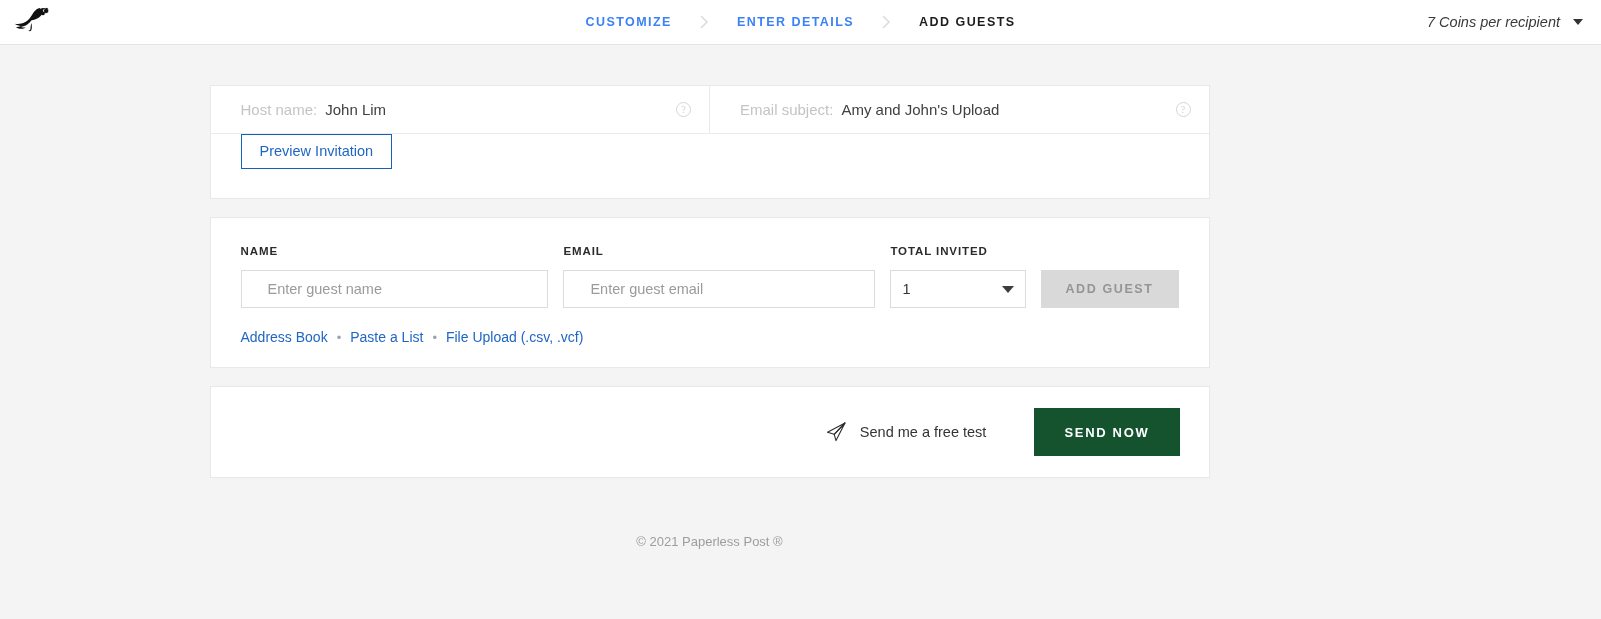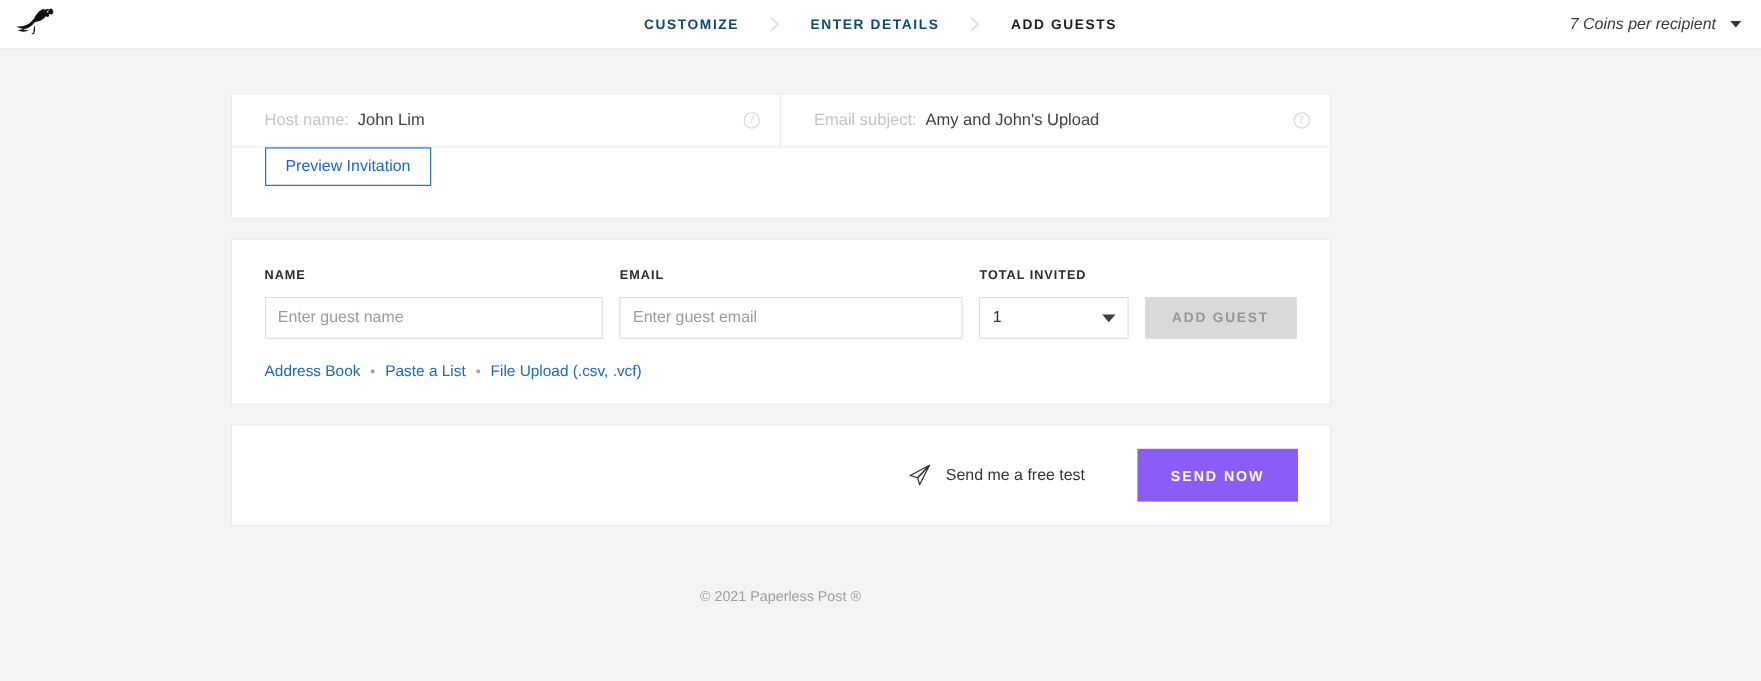--- a/index.html
+++ b/index.html
@@ -35,21 +35,21 @@
   .breadcrumb {
     margin: 0 auto;
     display: flex;
     align-items: center;
     gap: 0px;
   }
   .crumb {
     font-size: 12.5px;
     letter-spacing: 1.45px;
     font-weight: bold;
-    color: #0c4a6e;
+    color: #3b82f6;
     text-transform: uppercase;
     padding: 0 6px;
     white-space: nowrap;
   }
   .crumb.active { color: #1d1d1d; }
   .crumb-sep {
     color: #dcdcdc;
     font-size: 14px;
     padding: 0 22px;
     display: flex;
@@ -168,21 +168,21 @@
     color: #2b2b2b;
     text-transform: uppercase;
     margin-bottom: 13px;
     display: block;
   }
   .txt-input {
     width: 100%;
     height: 38px;
     border: 1px solid #dcdcdc;
     background: #fff;
-    padding: 0 11px;
+    padding: 0 26px;
     font-size: 14.5px;
     color: #333;
     font-family: "Liberation Sans", sans-serif;
     outline: none;
   }
   .txt-input::placeholder { color: #9b9b9b; }
   .txt-input.focused { caret-color: #333; }
 
   .select-wrap { position: relative; width: 100%; }
   .select-box {
@@ -257,21 +257,21 @@
     margin-right: 48px;
     cursor: pointer;
   }
   .free-test-label {
     font-size: 14.5px;
     color: #343434;
   }
   .plane-icon svg { display: block; }
 
   .btn-send {
-    background: #8b5cf6;
+    background: #14532d;
     color: #ffffff;
     border: none;
     height: 48px;
     padding: 0 30px;
     font-size: 13px;
     font-weight: bold;
     letter-spacing: 1.7px;
     text-transform: uppercase;
     cursor: pointer;
     font-family: "Liberation Sans", sans-serif;

